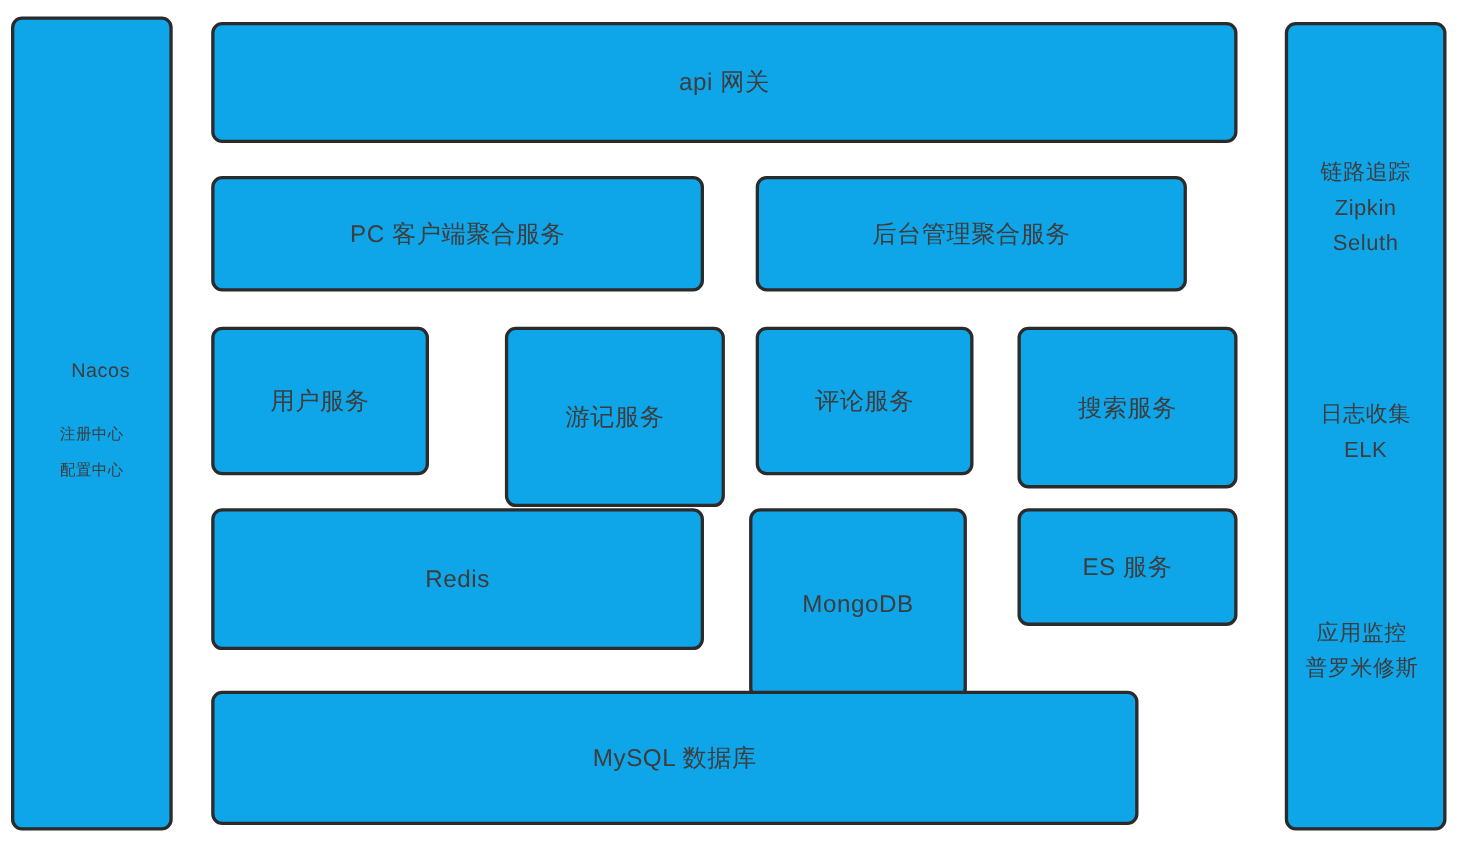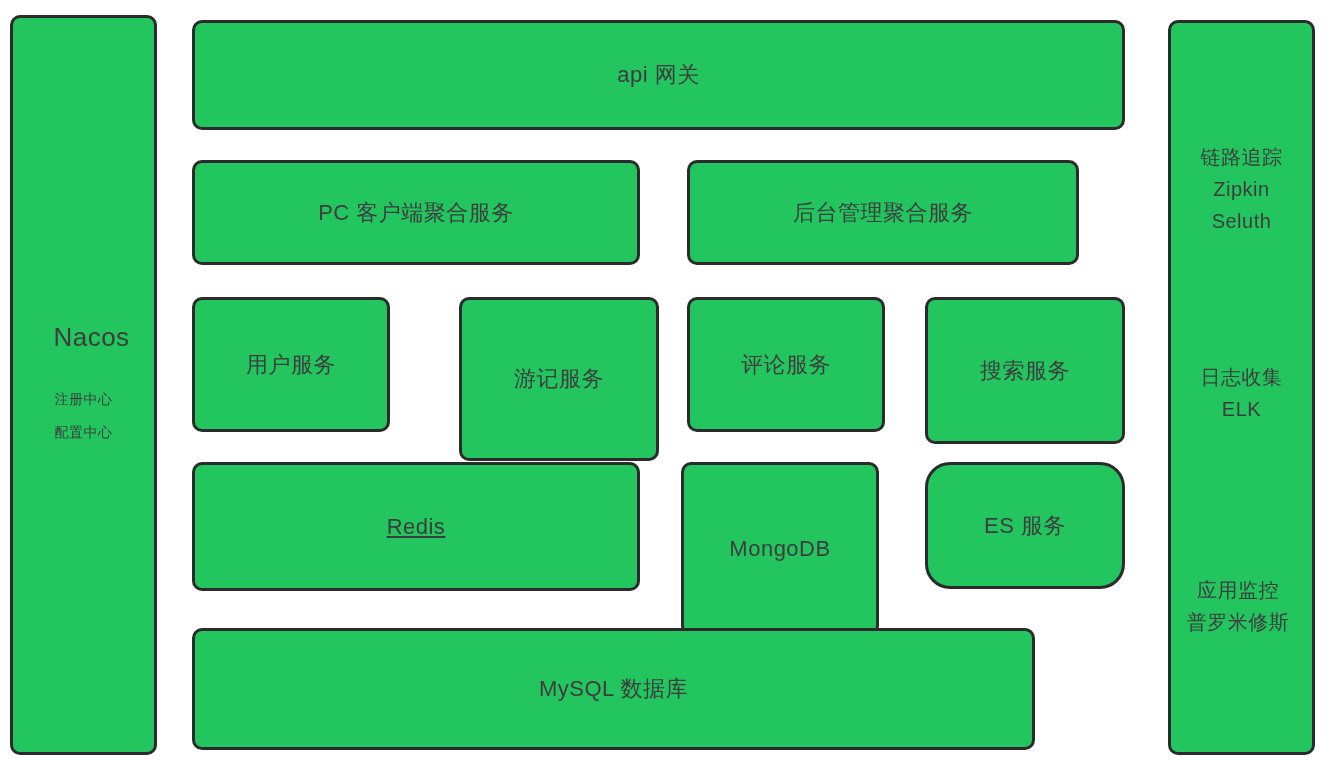--- a/index.html
+++ b/index.html
@@ -10,63 +10,63 @@
   }
   .canvas {
     position: relative;
     width: 1328px;
     height: 766px;
     background: #ffffff;
     overflow: hidden;
   }
   .box {
     position: absolute;
-    background: #22c55e;
+    background: #0ea5e9;
     border: 3px solid #2b2b2b;
     border-radius: 10px;
     display: flex;
     align-items: center;
     justify-content: center;
     text-align: center;
     font-size: 22px;
     color: #3d3d3d;
     letter-spacing: 0.5px;
   }
   
   .b-nacos { left: 10px; top: 15px; width: 147px; height: 740px; flex-direction: column; }
-  .nacos-title { font-size: 26px; margin-left: 16px; }
+  .nacos-title { font-size: 18px; margin-left: 16px; }
   .nacos-roles { margin-top: 30px; font-size: 14px; line-height: 33px; }
   
   .b-gateway  { left: 192px; top: 20px;  width: 933px; height: 110px; }
   .b-pc-agg   { left: 192px; top: 160px; width: 448px; height: 105px; }
   .b-admin-agg{ left: 687px; top: 160px; width: 392px; height: 105px; }
   .b-user     { left: 192px; top: 297px; width: 198px; height: 135px; }
   .b-travel   { left: 459px; top: 297px; width: 200px; height: 164px; }
   .b-comment  { left: 687px; top: 297px; width: 198px; height: 135px; }
   .b-search   { left: 925px; top: 297px; width: 200px; height: 147px; }
-  .b-redis    { left: 192px; top: 462px; width: 448px; height: 129px; text-decoration: underline; }
+  .b-redis    { left: 192px; top: 462px; width: 448px; height: 129px; }
   .b-mongo    { left: 681px; top: 462px; width: 198px; height: 174px; }
-  .b-es       { left: 925px; top: 462px; width: 200px; height: 127px; border-radius: 25px; }
+  .b-es       { left: 925px; top: 462px; width: 200px; height: 107px; }
   .b-mysql    { left: 192px; top: 628px; width: 843px; height: 122px; }
   
   .b-observability { left: 1168px; top: 20px; width: 147px; height: 735px; display: block; }
   .obs-section {
     position: absolute;
     left: 0;
     width: 100%;
     padding: 0 20px;
     text-align: center;
     white-space: pre-line;
     font-size: 20px;
     line-height: 32px;
     word-break: break-all;
   }
   .obs-tracing    { top: 118px; }
   .obs-logging    { top: 338px; }
-  .obs-monitoring { top: 551px; padding-left: 13px; }
+  .obs-monitoring { top: 537px; padding-left: 13px; }
 </style>
 </head>
 <body>
 
 <div class="canvas">
 
   <div class="box b-nacos">
     <div class="nacos-title">Nacos</div>
     <div class="nacos-roles">
       <div>注册中心</div>

